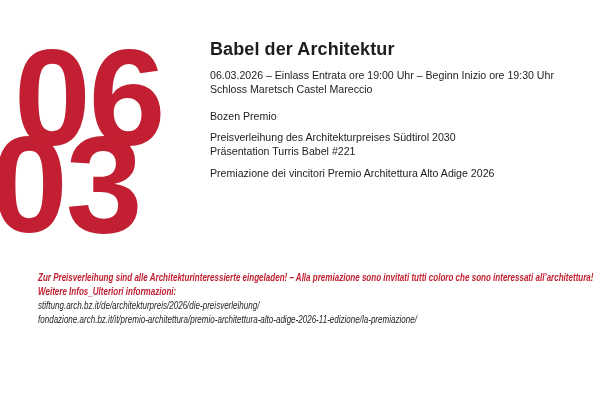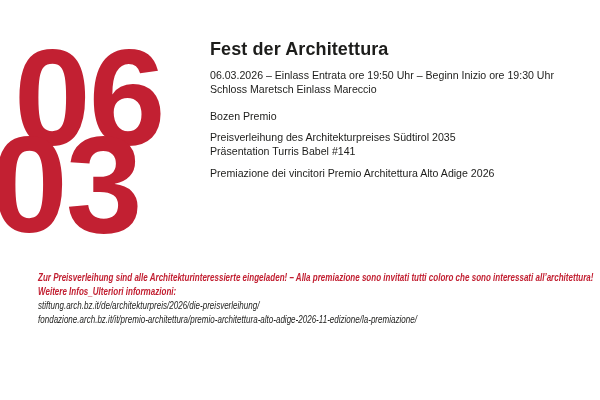--- a/index.html
+++ b/index.html
@@ -80,33 +80,33 @@
 </head>
 <body>
 
 <div class="poster">
 
   <div class="big-num num-day">06</div>
   <div class="big-num num-month">03</div>
 
   <div class="main">
     <div class="title">
-      <div>Fest der Architettura</div>
+      <div>Babel der Architektur</div>
     </div>
 
     <p class="para p1">
-      <span>06.03.2026 – Einlass Entrata ore 19:50 Uhr – Beginn Inizio ore 19:30 Uhr</span><br>
-      <span>Schloss Maretsch Einlass Mareccio</span><br>
+      <span>06.03.2026 – Einlass Entrata ore 19:00 Uhr – Beginn Inizio ore 19:30 Uhr</span><br>
+      <span>Schloss Maretsch Castel Mareccio</span><br>
       <br>
       <span>Bozen Premio</span>
     </p>
 
     <p class="para p2">
-      <span>Preisverleihung des Architekturpreises Südtirol 2035</span><br>
-      <span>Präsentation Turris Babel #141</span>
+      <span>Preisverleihung des Architekturpreises Südtirol 2030</span><br>
+      <span>Präsentation Turris Babel #221</span>
     </p>
 
     <p class="para p3">
       <span>Premiazione dei vincitori Premio Architettura Alto Adige 2026</span><br>
     </p>
   </div>
 
   <div class="footer">
     <div class="footer-scale">
       <div class="foot-red">Zur Preisverleihung sind alle Architekturinteressierte eingeladen! – Alla premiazione sono invitati tutti coloro che sono interessati all’architettura!</div>

